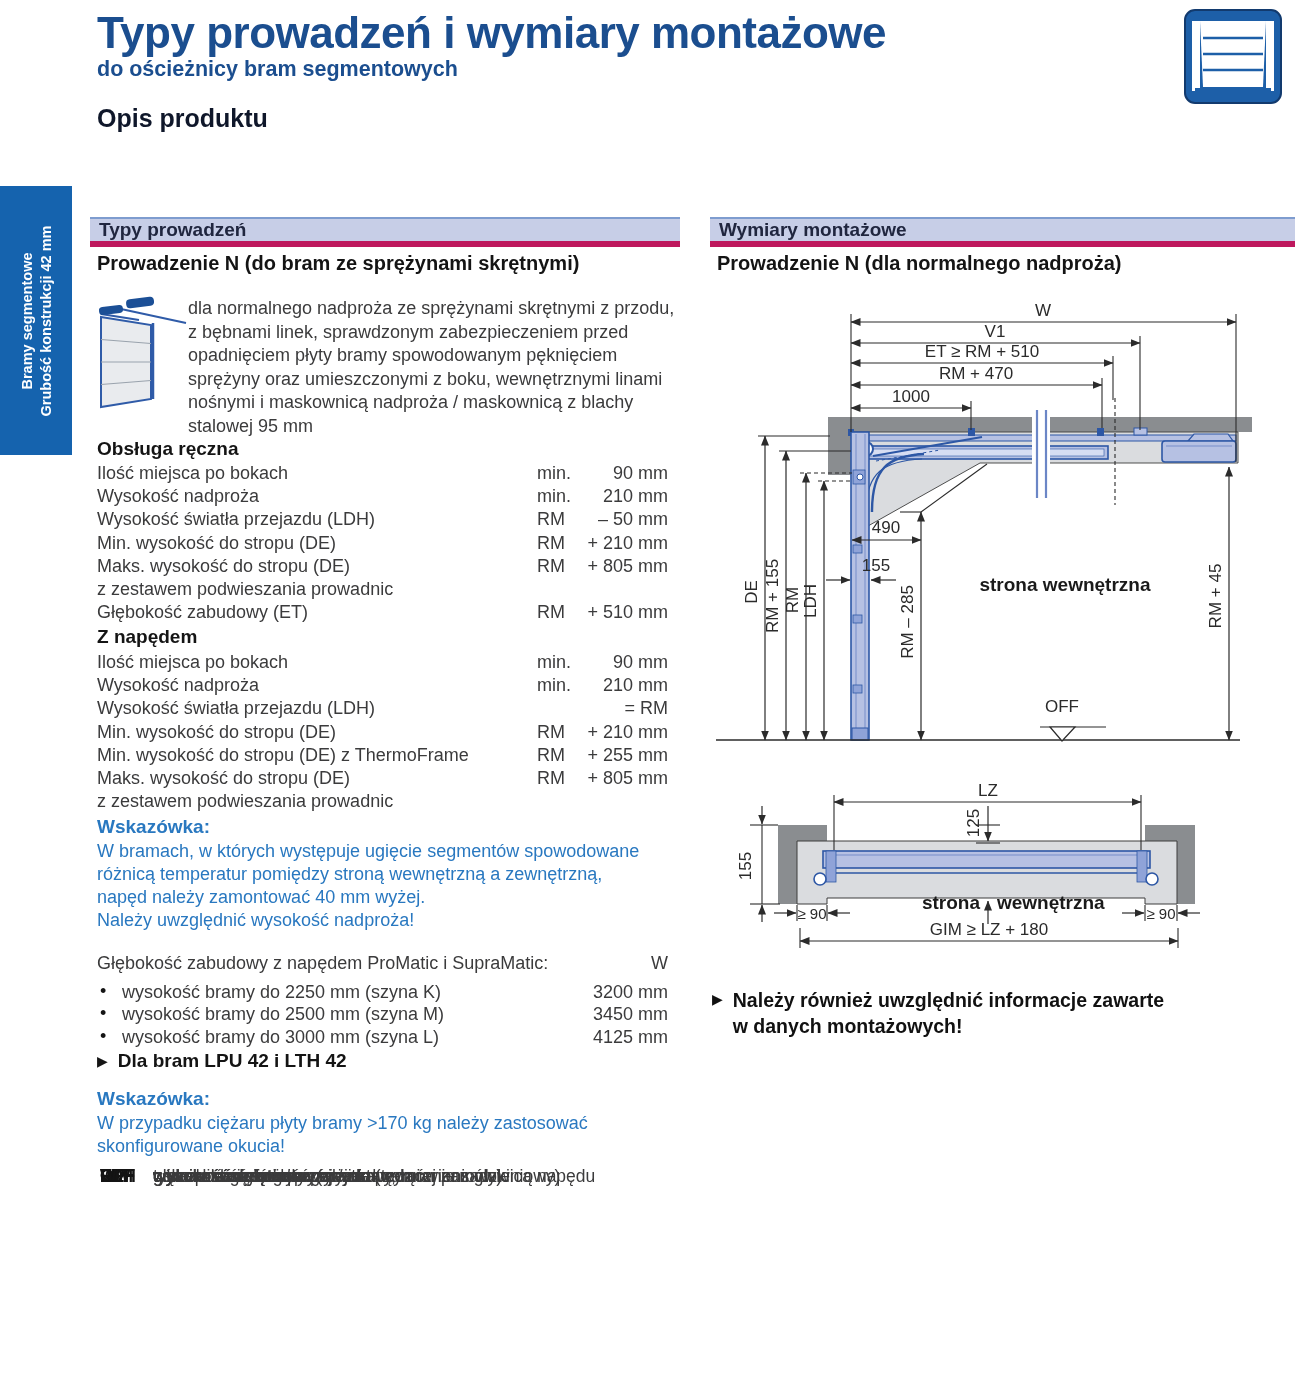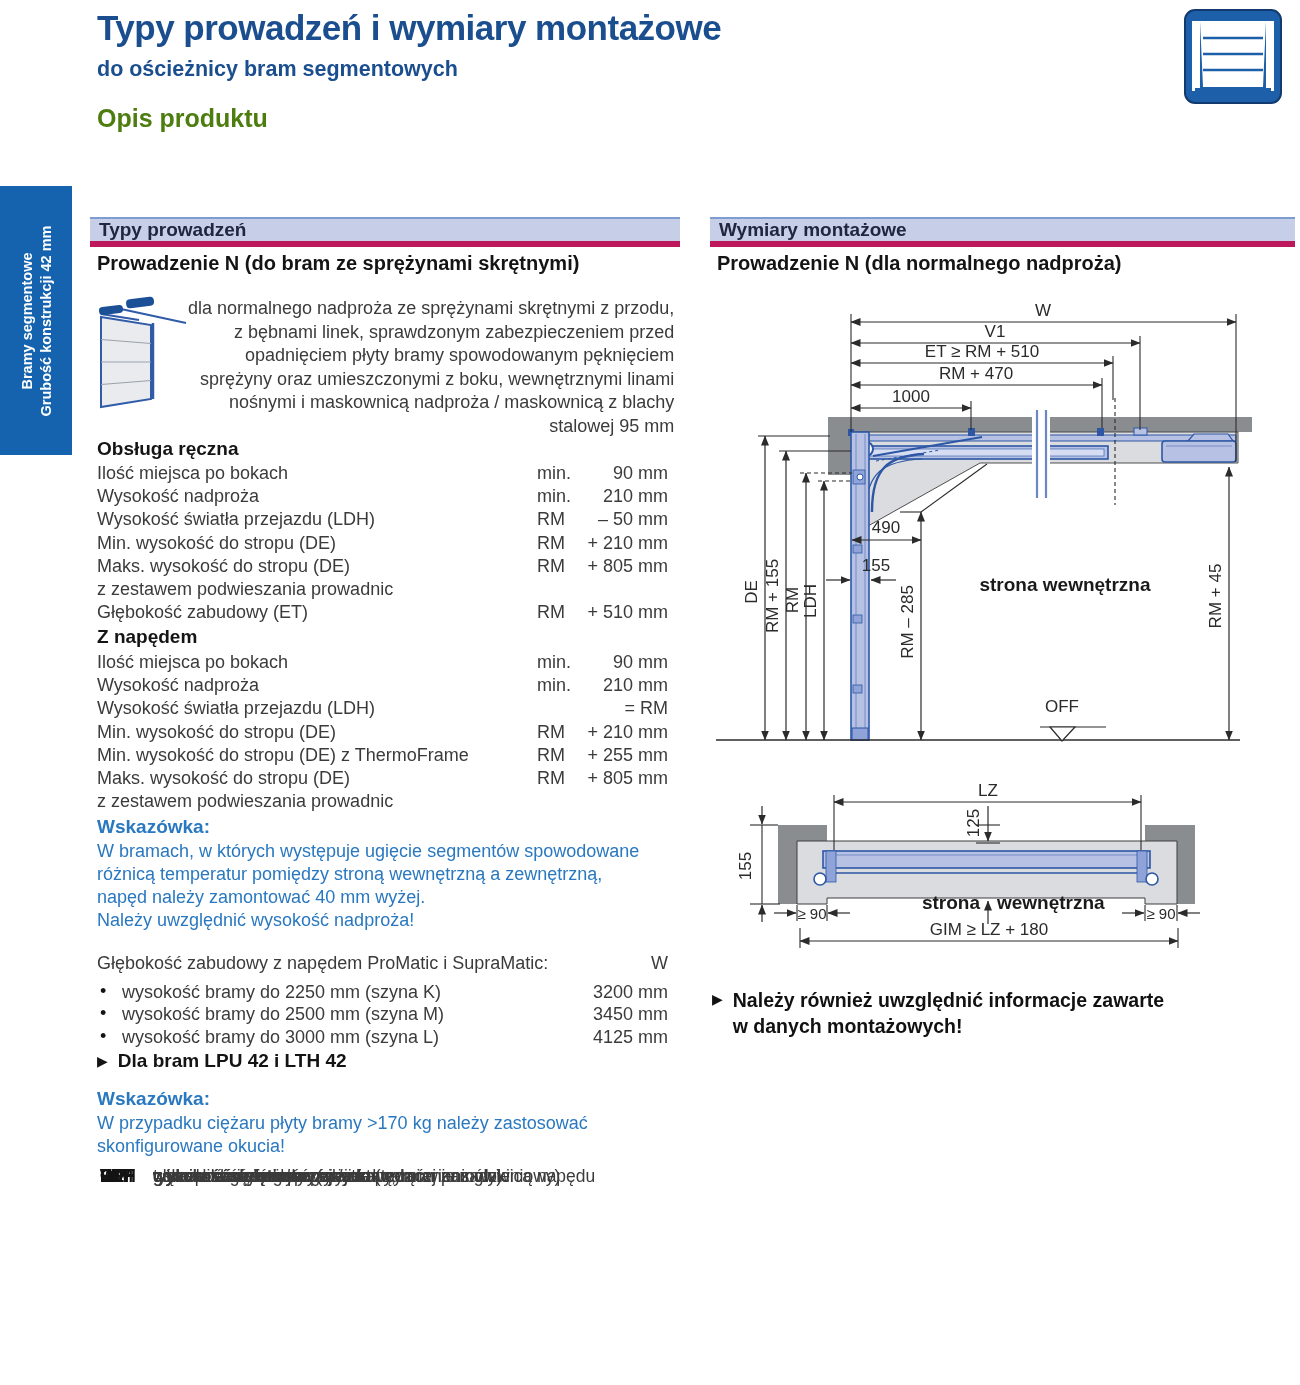--- a/index.html
+++ b/index.html
@@ -1,21 +1,21 @@
 <!DOCTYPE html>
 <html><head>
 <meta charset="utf-8">
 <style>
   html,body{margin:0;padding:0;background:#fff;}
   body{font-family:"Liberation Sans","DejaVu Sans",sans-serif;color:#3b3b3c;}
   #page{position:relative;width:1300px;height:1385px;background:#fff;overflow:hidden;}
   .abs{position:absolute;}
-  .title{left:97px;top:8px;font-size:35px;font-weight:bold;color:#1b4e8f;letter-spacing:-0.5px;}
+  .title{left:97px;top:8px;font-size:44px;font-weight:bold;color:#1b4e8f;letter-spacing:-0.5px;}
   .subtitle{left:97px;top:57px;font-size:21.5px;font-weight:bold;color:#1b4e8f;}
-  .opis{left:97px;top:104px;font-size:25px;font-weight:bold;color:#4d7c0f;}
+  .opis{left:97px;top:104px;font-size:25px;font-weight:bold;color:#0f172a;}
   .sidebar{left:0;top:186px;width:72px;height:269px;background:#1563ae;}
   .sidebar-text{position:absolute;left:-98.5px;top:98.5px;width:269px;height:72px;
     transform:rotate(-90deg);color:#fff;font-weight:bold;font-size:14.5px;line-height:19px;
     text-align:center;display:flex;flex-direction:column;justify-content:center;}
   .secbar{height:22px;background:#c7cee7;border-top:2px solid #7e9ccf;border-bottom:6px solid #be185d;
     font-size:19px;font-weight:bold;color:#20263f;line-height:21px;padding-left:9px;box-sizing:content-box;}
   .secbar.left{left:90px;top:217px;width:581px;}
   .secbar.right{left:710px;top:217px;width:576px;}
   .colhead{font-size:20px;font-weight:bold;color:#141414;}
   .introline{font-size:18px;line-height:23.5px;color:#3b3b3c;white-space:nowrap;}
@@ -83,21 +83,21 @@
       <rect x="4" y="13" width="24" height="8" rx="3.5" fill="#1b4f96" transform="rotate(-7 16 17)"></rect>
       <rect x="31" y="5" width="28" height="9" rx="4" fill="#1b4f96" transform="rotate(-7 45 9)"></rect>
       <polygon points="6,24 56,32 56,106 6,114" fill="#e9ebee" stroke="#2f5ba8" stroke-width="2"></polygon>
       <line x1="6" y1="46.5" x2="56" y2="50.5" stroke="#9aa3ad" stroke-width="1.2"></line>
       <line x1="6" y1="69" x2="56" y2="69" stroke="#9aa3ad" stroke-width="1.2"></line>
       <line x1="6" y1="91.5" x2="56" y2="87.5" stroke="#9aa3ad" stroke-width="1.2"></line>
       <line x1="58" y1="30" x2="58" y2="106" stroke="#2f5ba8" stroke-width="2.5"></line>
     </svg>
   </div>
 
-  <div class="abs" style="left:188px;top:297px;text-align:right;">
+  <div class="abs" style="left:188px;top:297px;">
     <div class="introline">dla normalnego nadproża ze sprężynami skrętnymi z przodu,</div>
     <div class="introline">z bębnami linek, sprawdzonym zabezpieczeniem przed</div>
     <div class="introline">opadnięciem płyty bramy spowodowanym pęknięciem</div>
     <div class="introline">sprężyny oraz umieszczonymi z boku, wewnętrznymi linami</div>
     <div class="introline">nośnymi i maskownicą nadproża / maskownicą z blachy</div>
     <div class="introline">stalowej 95 mm</div>
   </div>
 
   <div class="abs blocktitle" style="left:97px;top:438px;">Obsługa ręczna</div>
   <div class="abs tbl" style="left:97px;top:463px;">

